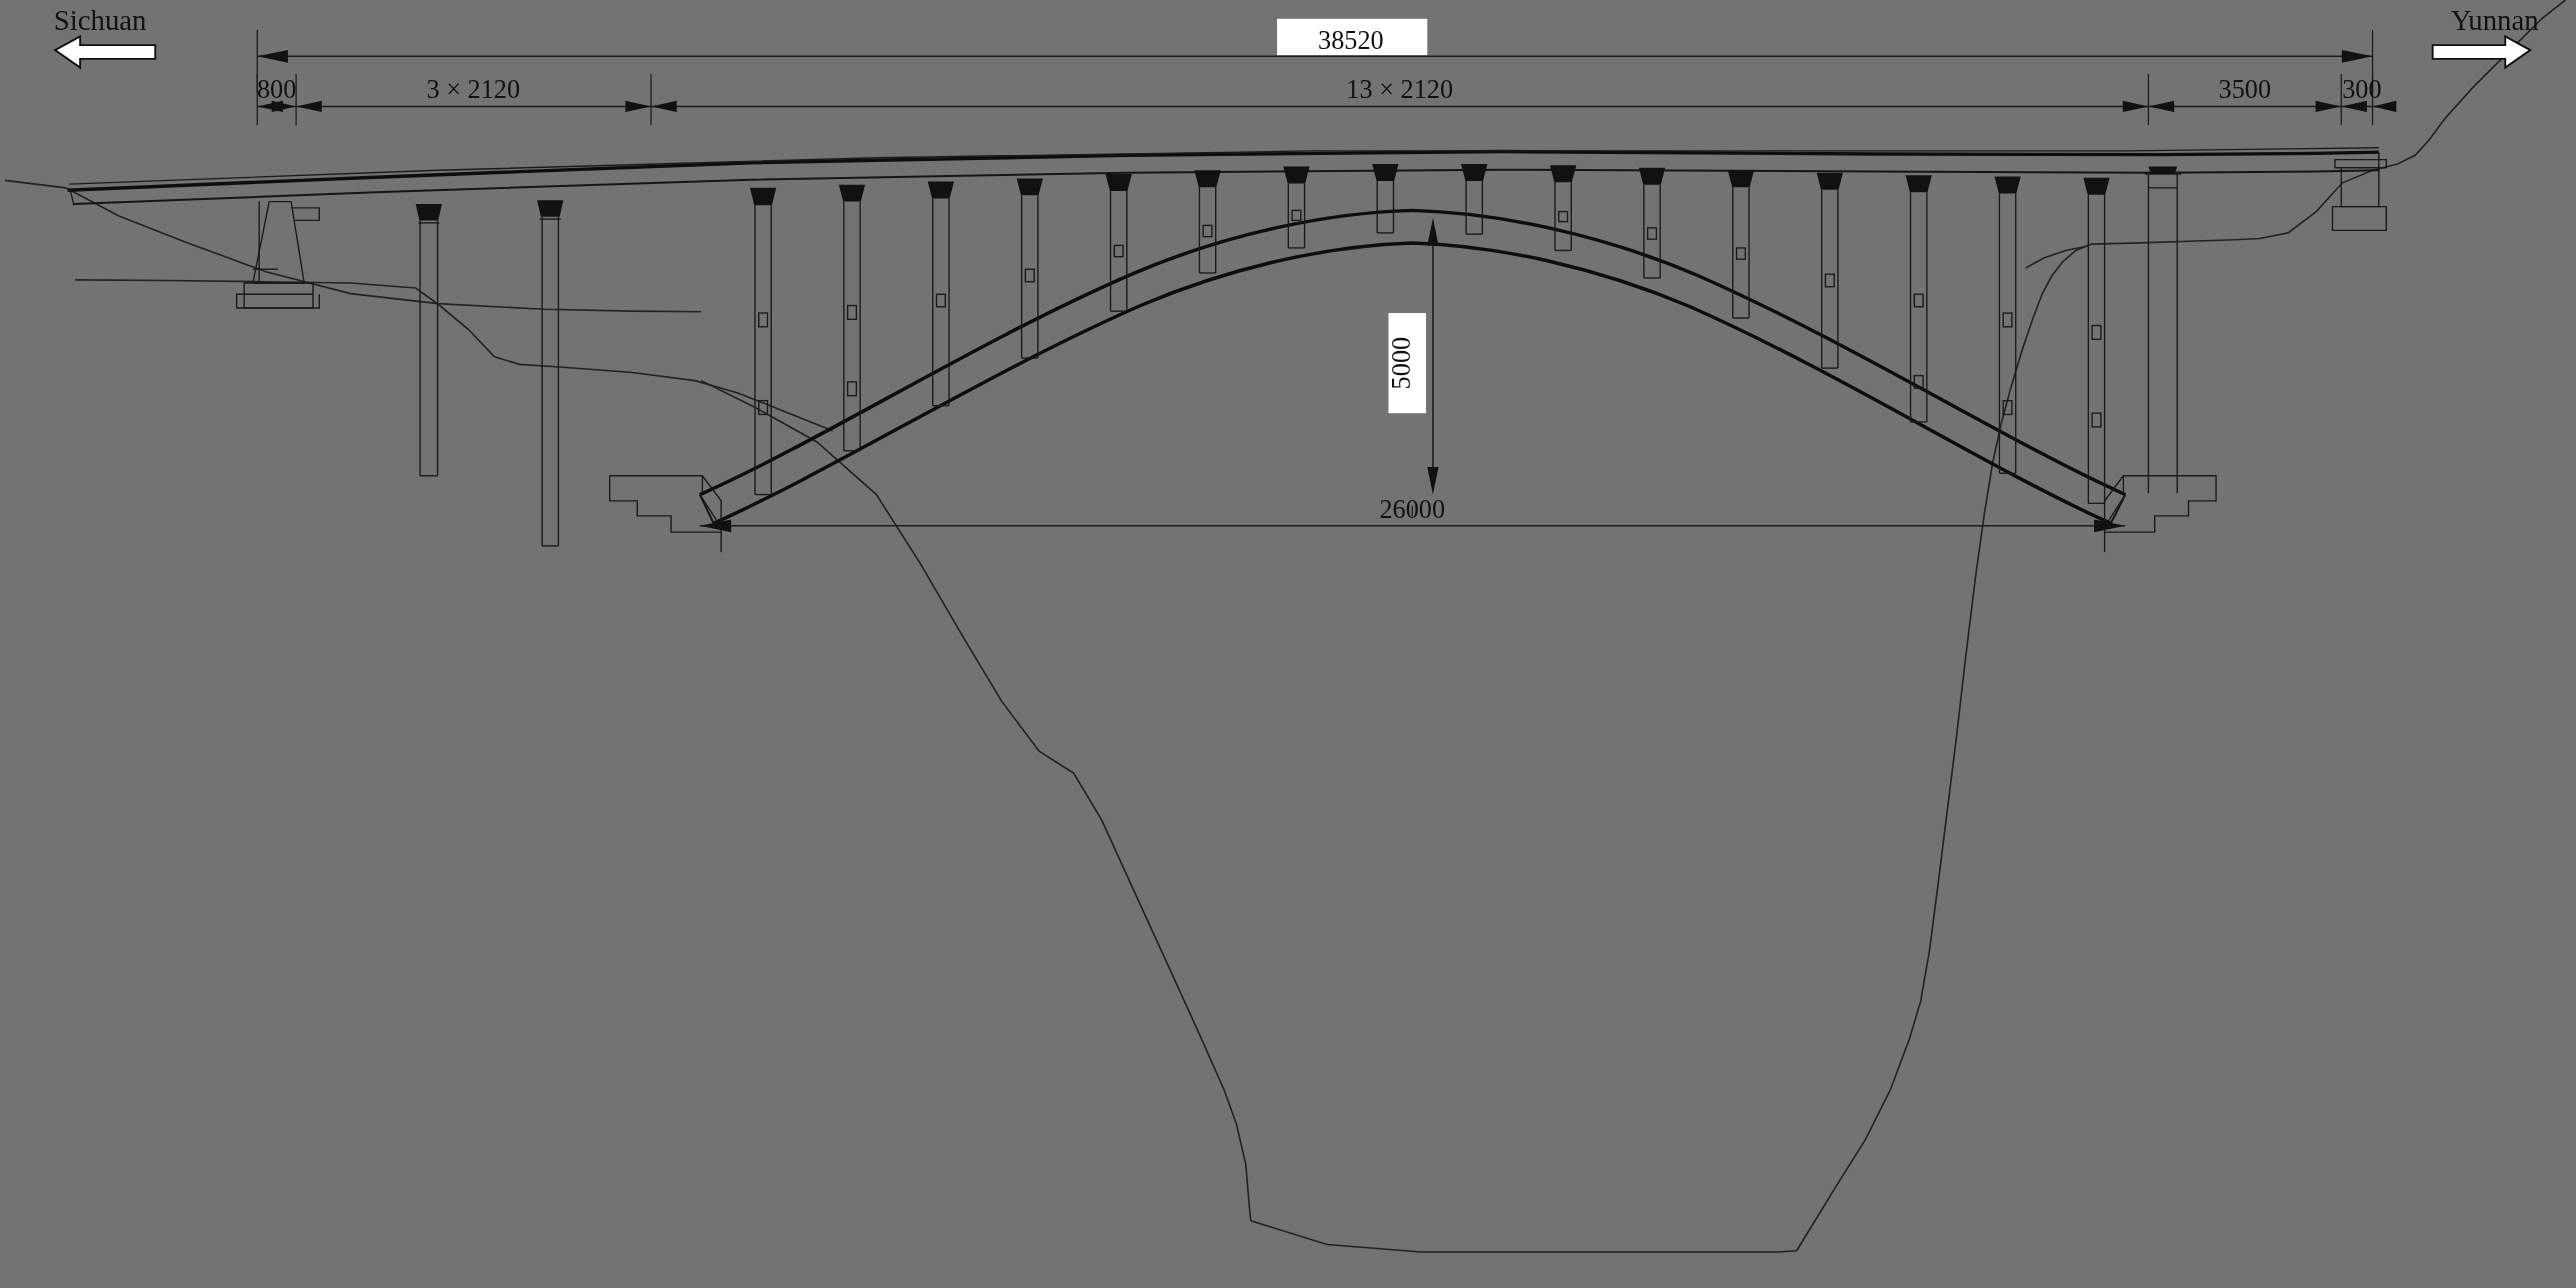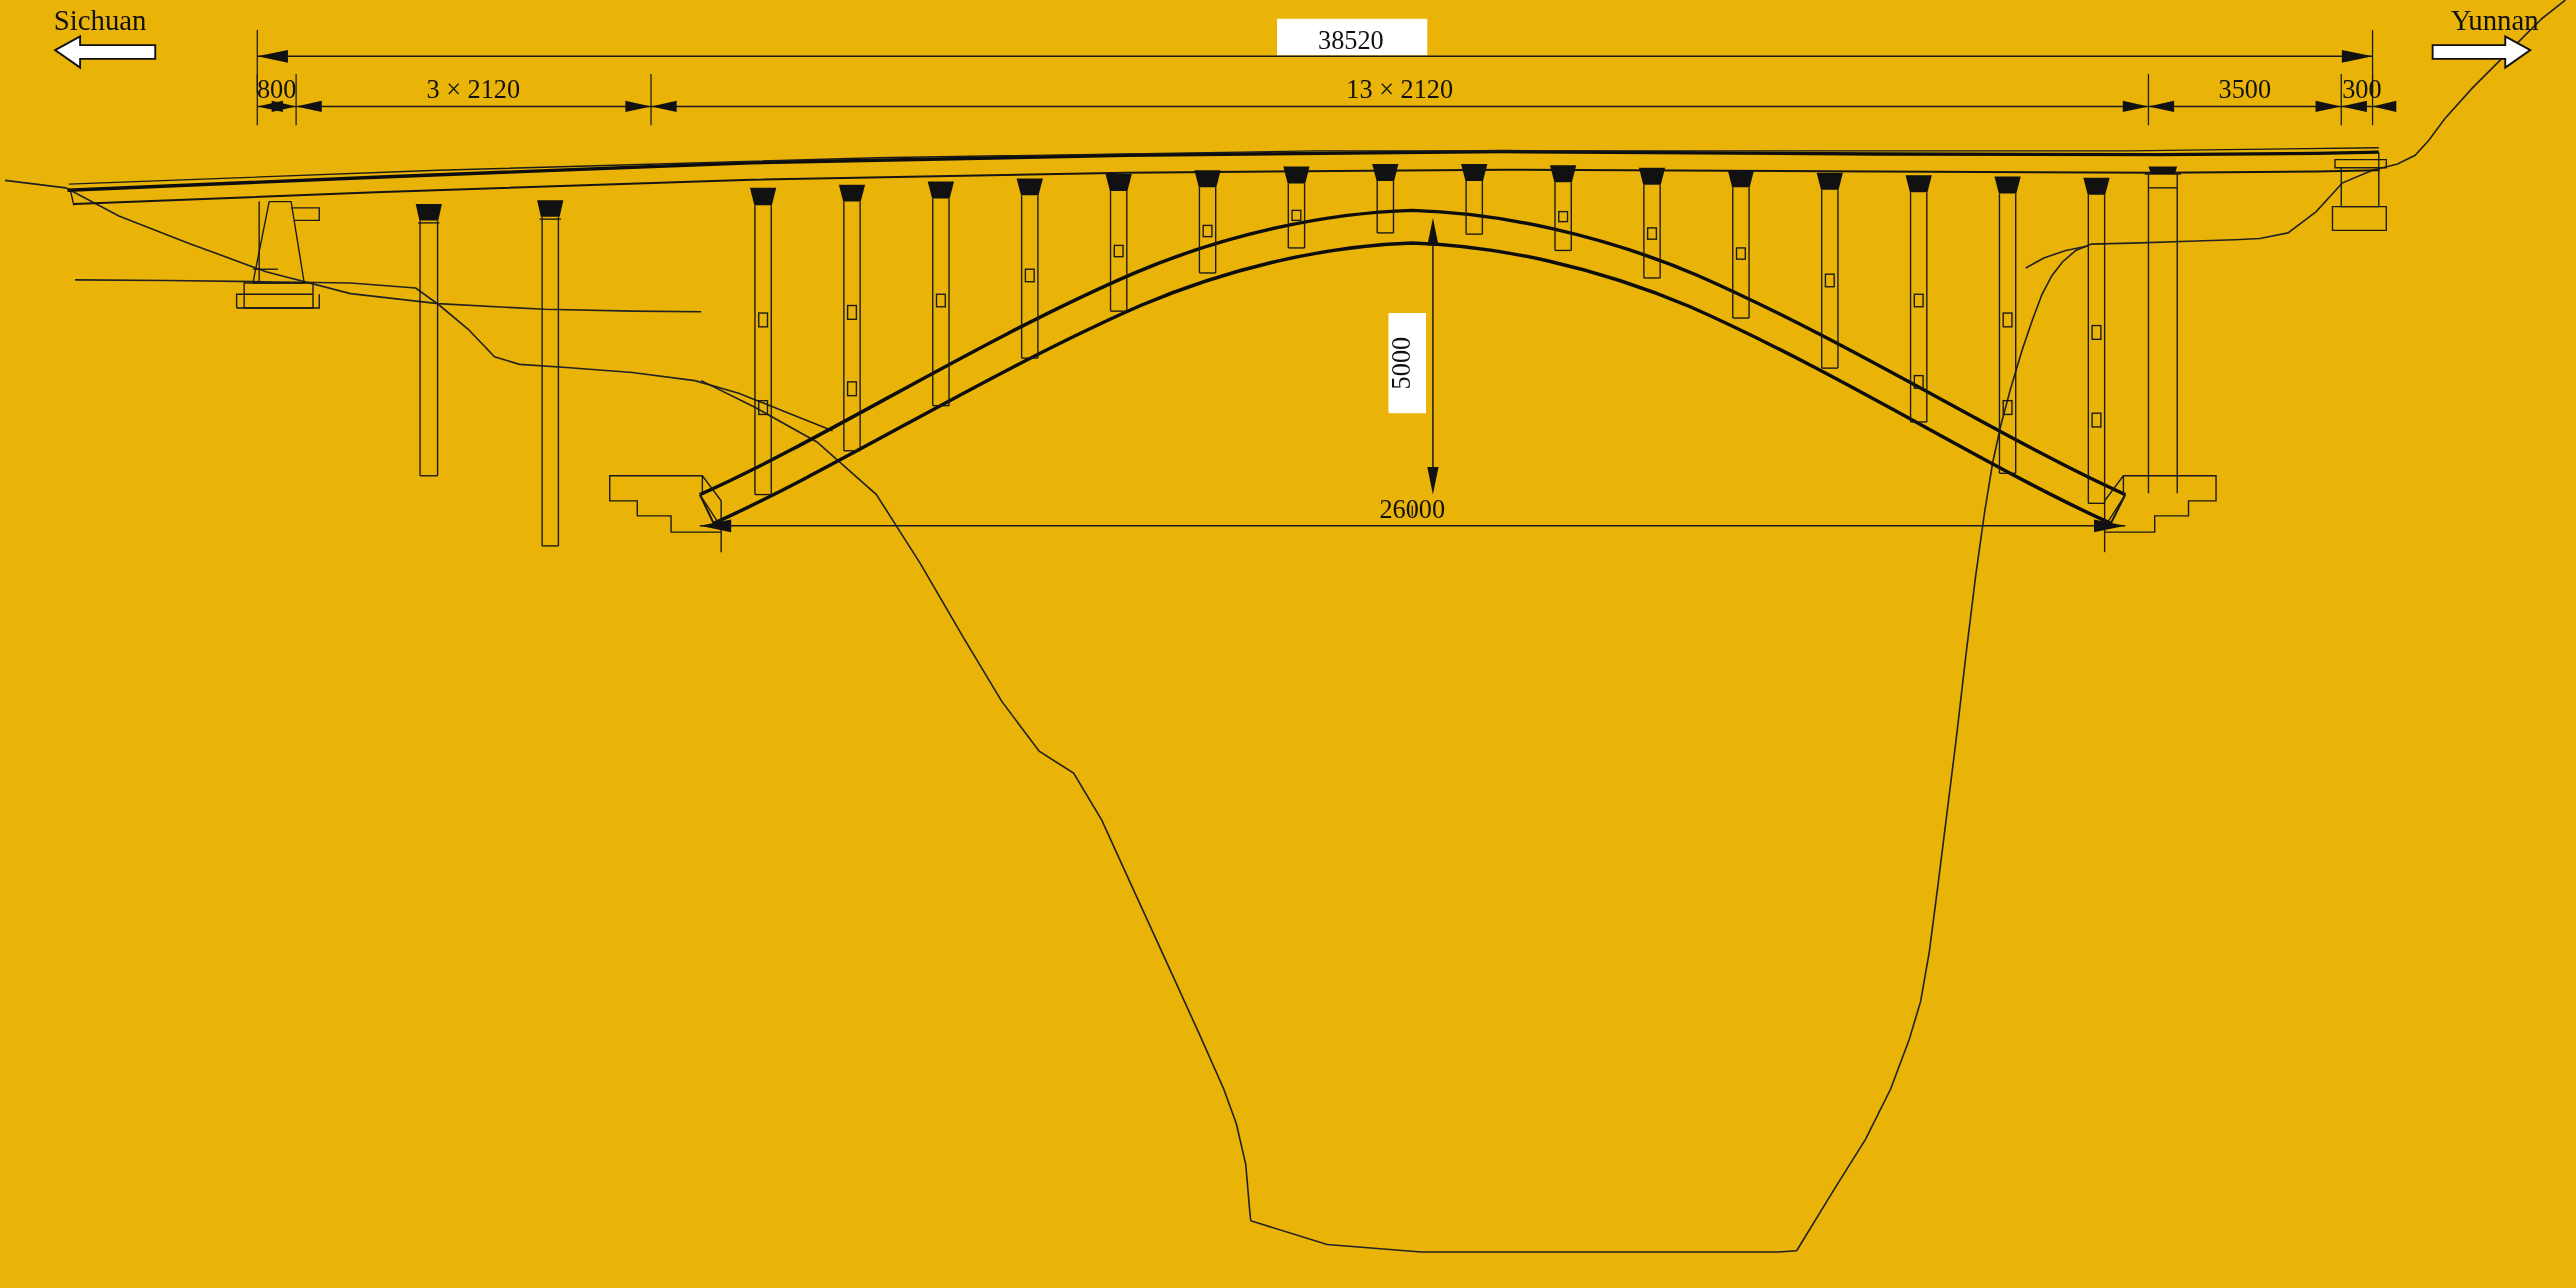--- a/index.html
+++ b/index.html
@@ -7,21 +7,21 @@
     padding: 0;
     background: #ffffff;
   }
   body {
     font-family: "Liberation Serif", "DejaVu Serif", serif;
   }
   #sheet {
     position: relative;
     width: 2576px;
     height: 1289px;
-    background: #eab308;
+    background: #737373;
     overflow: hidden;
   }
   #drawing {
     position: absolute;
     top: 0;
     left: 0;
     width: 2576px;
     height: 1289px;
   }
   .dim-text, .place-text {

